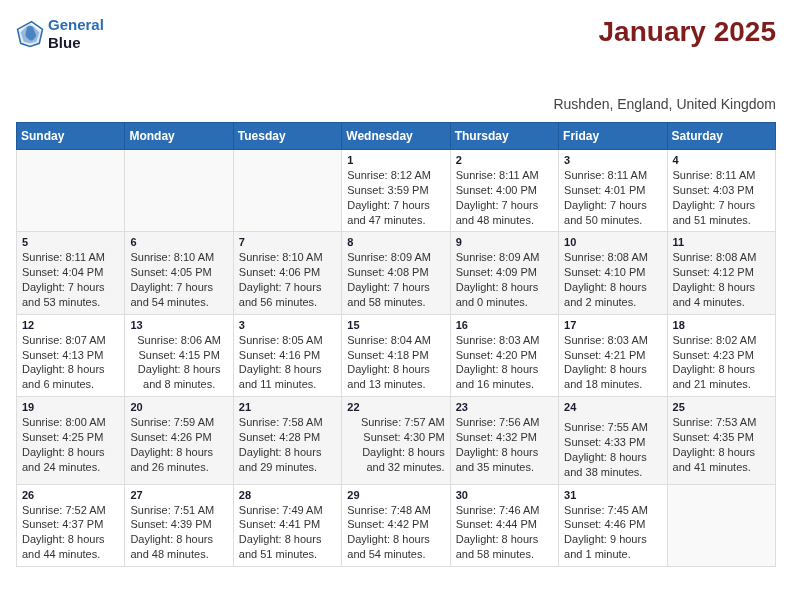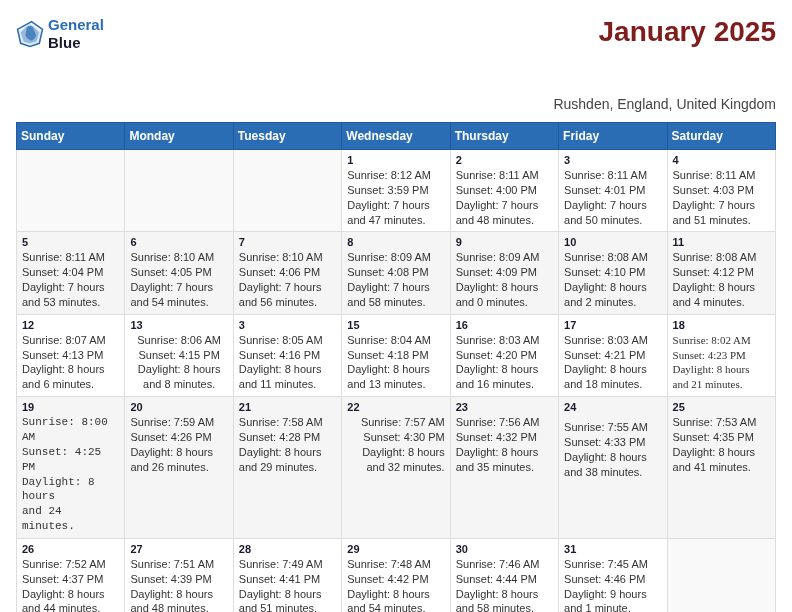--- a/index.html
+++ b/index.html
@@ -249,30 +249,30 @@
         </td>
         <td>
           <div class="day-number">17</div>
           <div class="day-info" style="white-space: pre-line;">Sunrise: 8:03 AM
 Sunset: 4:21 PM
 Daylight: 8 hours
 and 18 minutes.</div>
         </td>
         <td>
           <div class="day-number">18</div>
-          <div class="day-info" style="white-space: pre-line; font-family: Liberation Serif, serif;">Sunrise: 8:02 AM
+          <div class="day-info" style="white-space: pre-line;">Sunrise: 8:02 AM
 Sunset: 4:23 PM
 Daylight: 8 hours
 and 21 minutes.</div>
         </td>
       </tr>
       <tr>
         <td>
           <div class="day-number">19</div>
-          <div class="day-info" style="white-space: pre-line; font-family: Liberation Mono, monospace;">Sunrise: 8:00 AM
+          <div class="day-info" style="white-space: pre-line;">Sunrise: 8:00 AM
 Sunset: 4:25 PM
 Daylight: 8 hours
 and 24 minutes.</div>
         </td>
         <td>
           <div class="day-number">20</div>
           <div class="day-info" style="white-space: pre-line;">Sunrise: 7:59 AM
 Sunset: 4:26 PM
 Daylight: 8 hours
 and 26 minutes.</div>

